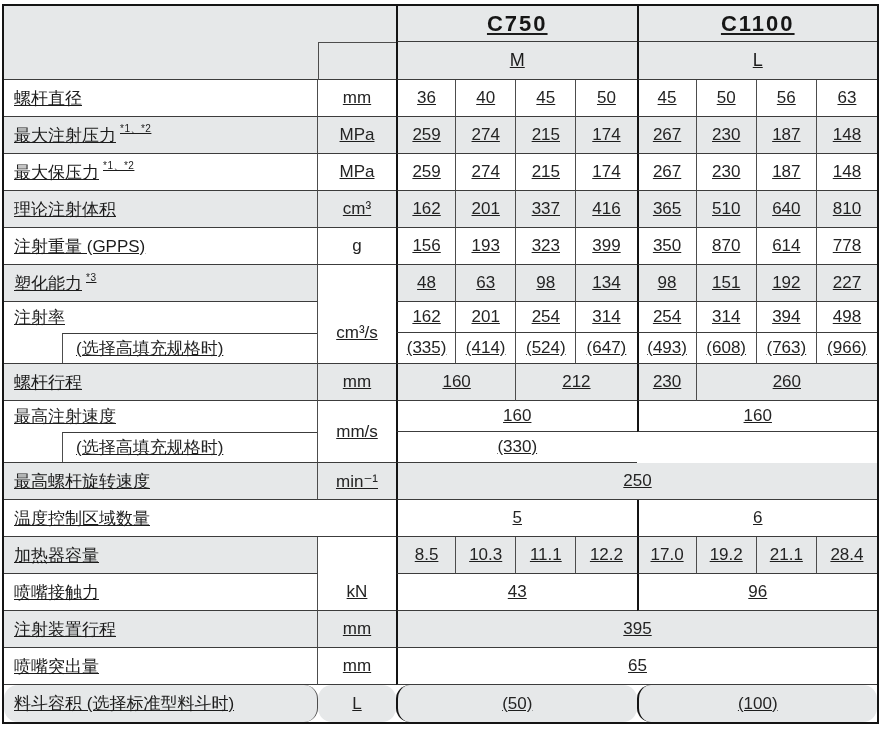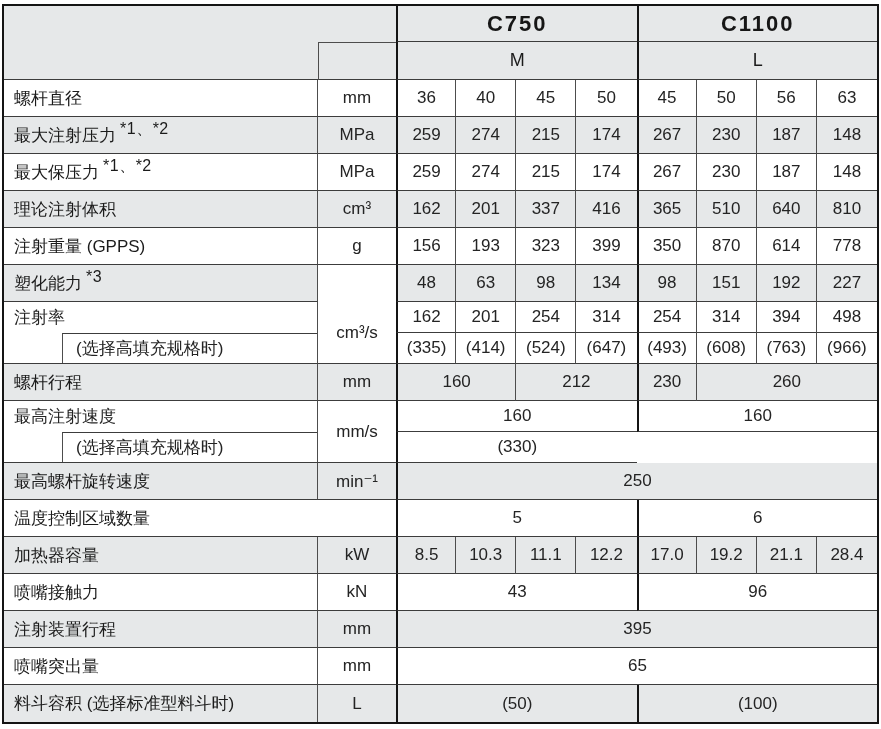--- a/index.html
+++ b/index.html
@@ -1,46 +1,46 @@
 <!DOCTYPE html>
 <html><head>
 <meta charset="utf-8">
 <style>
   html,body{margin:0;padding:0;background:#ffffff;}
   body{
     font-family:"Liberation Sans","DejaVu Sans",sans-serif;
     -webkit-font-smoothing:antialiased;
     color:#1d1d1d;
   }
-  .page{padding:4px 0 0 2px;}
+  .page{padding:4px 0 0 2px;text-decoration:underline;}
   .spec-table{
     width:873px;
     display:grid;
     grid-template-columns:314px 78px repeat(8,1fr);
     grid-template-rows:36px 38px 37px 37px 37px 37px 37px 37px 31px 31px 37px 31px 31px 37px 37px 37px 37px 37px 37px 37px;
     border:2px solid #141414;
     background:#ffffff;
     box-sizing:content-box;
   }
   .cell{
     display:flex;align-items:center;justify-content:center;
     font-size:17px;color:#242424;
     border-right:1px solid #4d4d4d;
     border-bottom:1px solid #3c3c3c;
     overflow:hidden;white-space:nowrap;
     box-sizing:border-box;
   }
   .lab{justify-content:flex-start;padding-left:10px;color:#1b1b1b;}
   .noR{border-right:none;}
-  .noB{border-bottom:none;}
+  .noB{border-bottom:none;border-radius:14px;}
   .bthickL{border-left:2px solid #141414;}
   .shade{background:#e6e8e9;}
   .hdr-model{font-size:22px;font-weight:bold;letter-spacing:2px;color:#161616;}
   .hdr-size{font-size:18px;color:#1b1b1b;}
-  .note{font-size:16px;position:relative;top:-6px;margin-left:4px;letter-spacing:0.5px;}
+  .note{font-size:10px;position:relative;top:-6px;margin-left:4px;letter-spacing:0.5px;}
   
   .corner-unit{
     border-left:1px solid #4d4d4d;border-top:1px solid #4d4d4d;
     border-right:none;border-bottom:none;background:transparent;
   }
   
   .dbl{flex-direction:column;align-items:stretch;padding:0;}
   .dbl-main{height:31px;display:flex;align-items:center;padding-left:10px;}
   .dbl-sub{
     flex:1;margin-left:58px;
@@ -201,21 +201,20 @@
 
     <div class="cell clu r15 lab noR">
         <span>温度控制区域数量</span>
       </div>
     <div class="cell cva r15 bthickL noR">5</div>
     <div class="cell cvb r15 bthickL noR">6</div>
 
     <div class="cell cl r16 lab shade">
         <span>加热器容量</span>
       </div>
-    <div class="cell cu r16 noR shade">kW</div>
     <div class="cell cv1 r16 bthickL shade">8.5</div>
     <div class="cell cv2 r16 shade">10.3</div>
     <div class="cell cv3 r16 shade">11.1</div>
     <div class="cell cv4 r16 noR shade">12.2</div>
     <div class="cell cv5 r16 bthickL shade">17.0</div>
     <div class="cell cv6 r16 shade">19.2</div>
     <div class="cell cv7 r16 shade">21.1</div>
     <div class="cell cv8 r16 noR shade">28.4</div>
 
     <div class="cell cl r17 lab">

